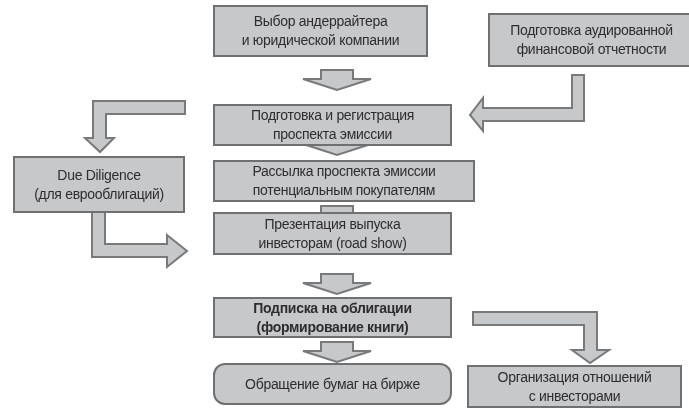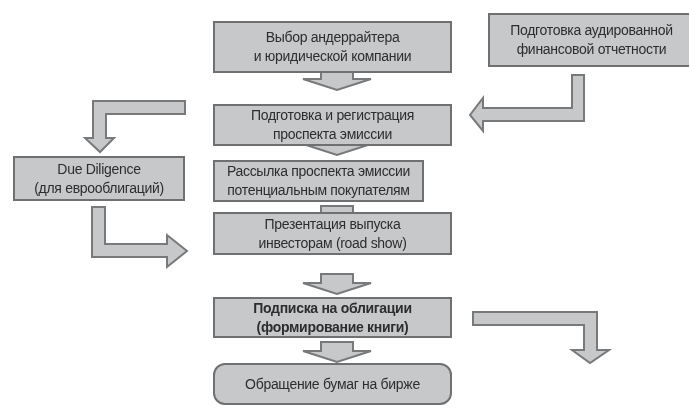--- a/index.html
+++ b/index.html
@@ -37,25 +37,25 @@
     justify-content:center;
     text-align:center;
     color:var(--text);
     font-size:14px;
     line-height:19px;
     letter-spacing:-0.3px;
   }
   .box .label{
     white-space:pre-line;
   }
-  .b-underwriter        {left:213px;top:21px; width:239px;height:52px;}
+  .b-underwriter        {left:213px;top:5px; width:215px;height:52px;}
   .b-audit              {left:468px;top:13px; width:207px;height:54px;margin-left:20px;}
   .b-prospectus         {left:213px;top:104px; width:239px;height:42px;}
-  .b-due-diligence      {left:13px; top:156px;width:172px;height:45px;}
-  .b-distribution       {left:213px;top:160px;width:211px;height:42px;}
+  .b-due-diligence      {left:13px; top:156px;width:172px;height:57px;}
+  .b-distribution       {left:213px;top:160px;width:262px;height:42px;}
   .b-roadshow           {left:213px;top:212px;width:239px;height:43px;}
   .b-subscription       {left:213px;top:297px;width:239px;height:41px;font-weight:bold;}
   .b-exchange           {left:213px;top:363px;width:239px;height:42px;border-radius:12px;}
   .b-investor-relations {left:467px;top:365px;width:215px;height:43px;}
   .arrow-layer polygon{
     fill:var(--arrow-fill);
     stroke:var(--arrow-border);
     stroke-width:2;
     stroke-linejoin:miter;
   }
@@ -114,14 +114,18 @@
 
   <div class="box b-subscription">
     <span class="label">Подписка на облигации
 (формирование книги)</span>
   </div>
 
   <div class="box b-exchange">
     <span class="label">Обращение бумаг на бирже</span>
   </div>
 
+  <div class="box b-investor-relations">
+    <span class="label">Организация отношений
+с инвесторами</span>
+  </div>
 
 </div>
 
 </body></html>

